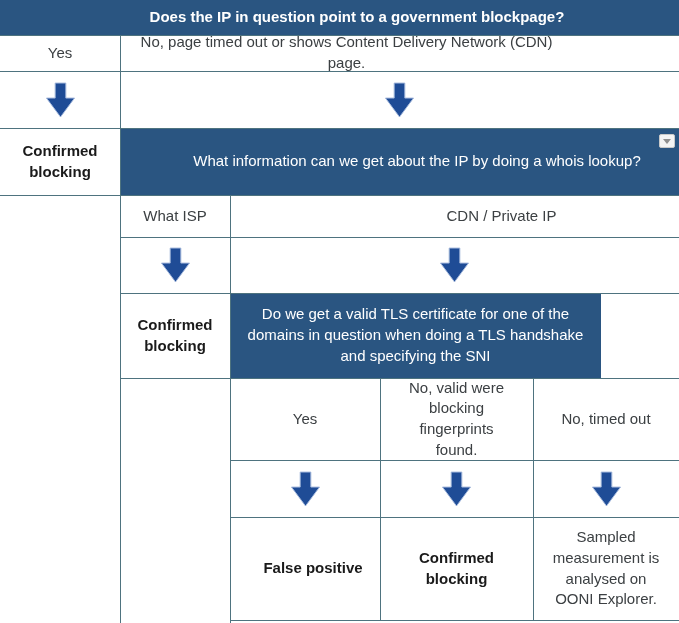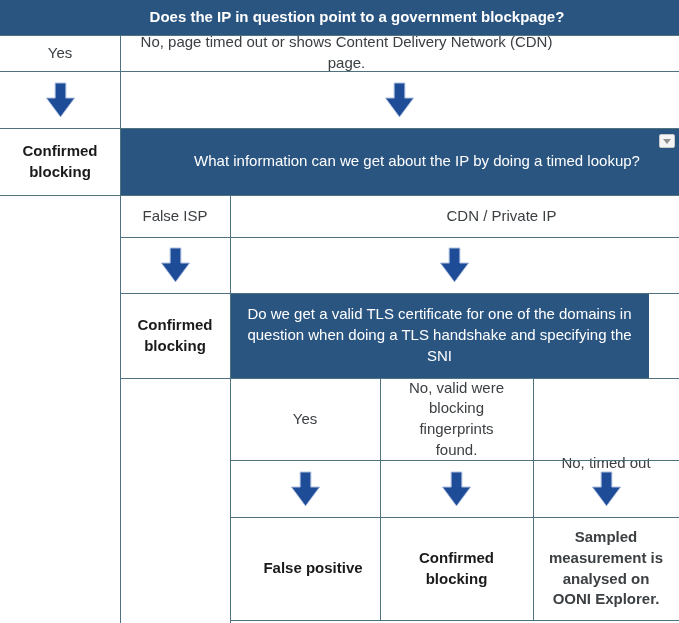--- a/index.html
+++ b/index.html
@@ -42,27 +42,27 @@
 </head>
 <body>
 
 <div class="stage">
 
   <div class="cell blue blue-bold" style="left:0;top:0;width:679px;height:35px;">
     <span>Does the IP in question point to a government blockpage?</span>
   </div>
 
   <div class="cell blue" style="left:120px;top:128px;width:559px;height:67px;">
-    <span>What information can we get about the IP by doing a timed lookup?</span>
+    <span>What information can we get about the IP by doing a whois lookup?</span>
     <span class="dropdown-box">
       <span class="dropdown-caret"></span>
     </span>
   </div>
 
-  <div class="cell blue" style="left:230px;top:293px;width:419px;height:85px;padding:0 10px;">
+  <div class="cell blue" style="left:230px;top:293px;width:371px;height:85px;padding:0 10px;">
     <span>Do we get a valid TLS certificate for one of the domains in question when doing a TLS handshake and specifying the SNI</span>
   </div>
 
   <div class="cell" style="left:0;top:35px;width:120px;height:36px;">
     <span>Yes</span>
   </div>
   <div class="cell" style="left:120px;top:35px;width:453px;height:36px;">
     <span>No, page timed out or shows Content Delivery Network (CDN) page.</span>
   </div>
 
@@ -75,21 +75,21 @@
     <svg class="arrow-svg" viewBox="0 0 32 37">
       <path d="M10.5 1 H21.5 V16.5 H30.5 L16 36 L1.5 16.5 H10.5 Z" fill="currentColor" stroke="#a3b8dc" stroke-width="1"></path>
     </svg>
   </div>
 
   <div class="cell bold" style="left:0;top:128px;width:120px;height:67px;padding:0 10px;">
     <span>Confirmed blocking</span>
   </div>
 
   <div class="cell" style="left:120px;top:195px;width:110px;height:42px;">
-    <span>False ISP</span>
+    <span>What ISP</span>
   </div>
   <div class="cell" style="left:230px;top:195px;width:543px;height:42px;">
     <span>CDN / Private IP</span>
   </div>
 
   <div class="cell" style="left:120px;top:237px;width:110px;height:56px;">
     <svg class="arrow-svg" viewBox="0 0 32 37">
       <path d="M10.5 1 H21.5 V16.5 H30.5 L16 36 L1.5 16.5 H10.5 Z" fill="currentColor" stroke="#a3b8dc" stroke-width="1"></path>
     </svg>
   </div>
@@ -102,21 +102,21 @@
   <div class="cell bold" style="left:120px;top:293px;width:110px;height:85px;padding:0 8px;">
     <span>Confirmed blocking</span>
   </div>
 
   <div class="cell" style="left:230px;top:378px;width:150px;height:82px;">
     <span>Yes</span>
   </div>
   <div class="cell" style="left:380px;top:378px;width:153px;height:82px;padding:0 18px;">
     <span>No, valid were blocking fingerprints found.</span>
   </div>
-  <div class="cell" style="left:533px;top:378px;width:146px;height:82px;margin-top:44px;">
+  <div class="cell" style="left:533px;top:378px;width:146px;height:82px;">
     <span>No, timed out</span>
   </div>
 
   <div class="cell" style="left:230px;top:460px;width:150px;height:57px;">
     <svg class="arrow-svg" viewBox="0 0 32 37">
       <path d="M10.5 1 H21.5 V16.5 H30.5 L16 36 L1.5 16.5 H10.5 Z" fill="currentColor" stroke="#a3b8dc" stroke-width="1"></path>
     </svg>
   </div>
   <div class="cell" style="left:380px;top:460px;width:153px;height:57px;">
     <svg class="arrow-svg" viewBox="0 0 32 37">
@@ -128,21 +128,21 @@
       <path d="M10.5 1 H21.5 V16.5 H30.5 L16 36 L1.5 16.5 H10.5 Z" fill="currentColor" stroke="#a3b8dc" stroke-width="1"></path>
     </svg>
   </div>
 
   <div class="cell bold" style="left:230px;top:517px;width:150px;height:103px;margin-left:8px;">
     <span>False positive</span>
   </div>
   <div class="cell bold" style="left:380px;top:517px;width:153px;height:103px;padding:0 26px;">
     <span>Confirmed blocking</span>
   </div>
-  <div class="cell" style="left:533px;top:517px;width:146px;height:103px;padding:8px 14px;font-weight:bold;">
+  <div class="cell" style="left:533px;top:517px;width:146px;height:103px;padding:8px 14px;">
     <span>Sampled measurement is analysed on OONI Explorer.</span>
   </div>
 
   <div class="hline" style="left:0;top:35px;width:679px;"></div>
   <div class="hline" style="left:0;top:71px;width:679px;"></div>
   <div class="hline" style="left:0;top:128px;width:679px;"></div>
   <div class="hline" style="left:0;top:195px;width:679px;"></div>
   <div class="hline" style="left:120px;top:237px;width:559px;"></div>
   <div class="hline" style="left:120px;top:293px;width:559px;"></div>
   <div class="hline" style="left:120px;top:378px;width:559px;"></div>

